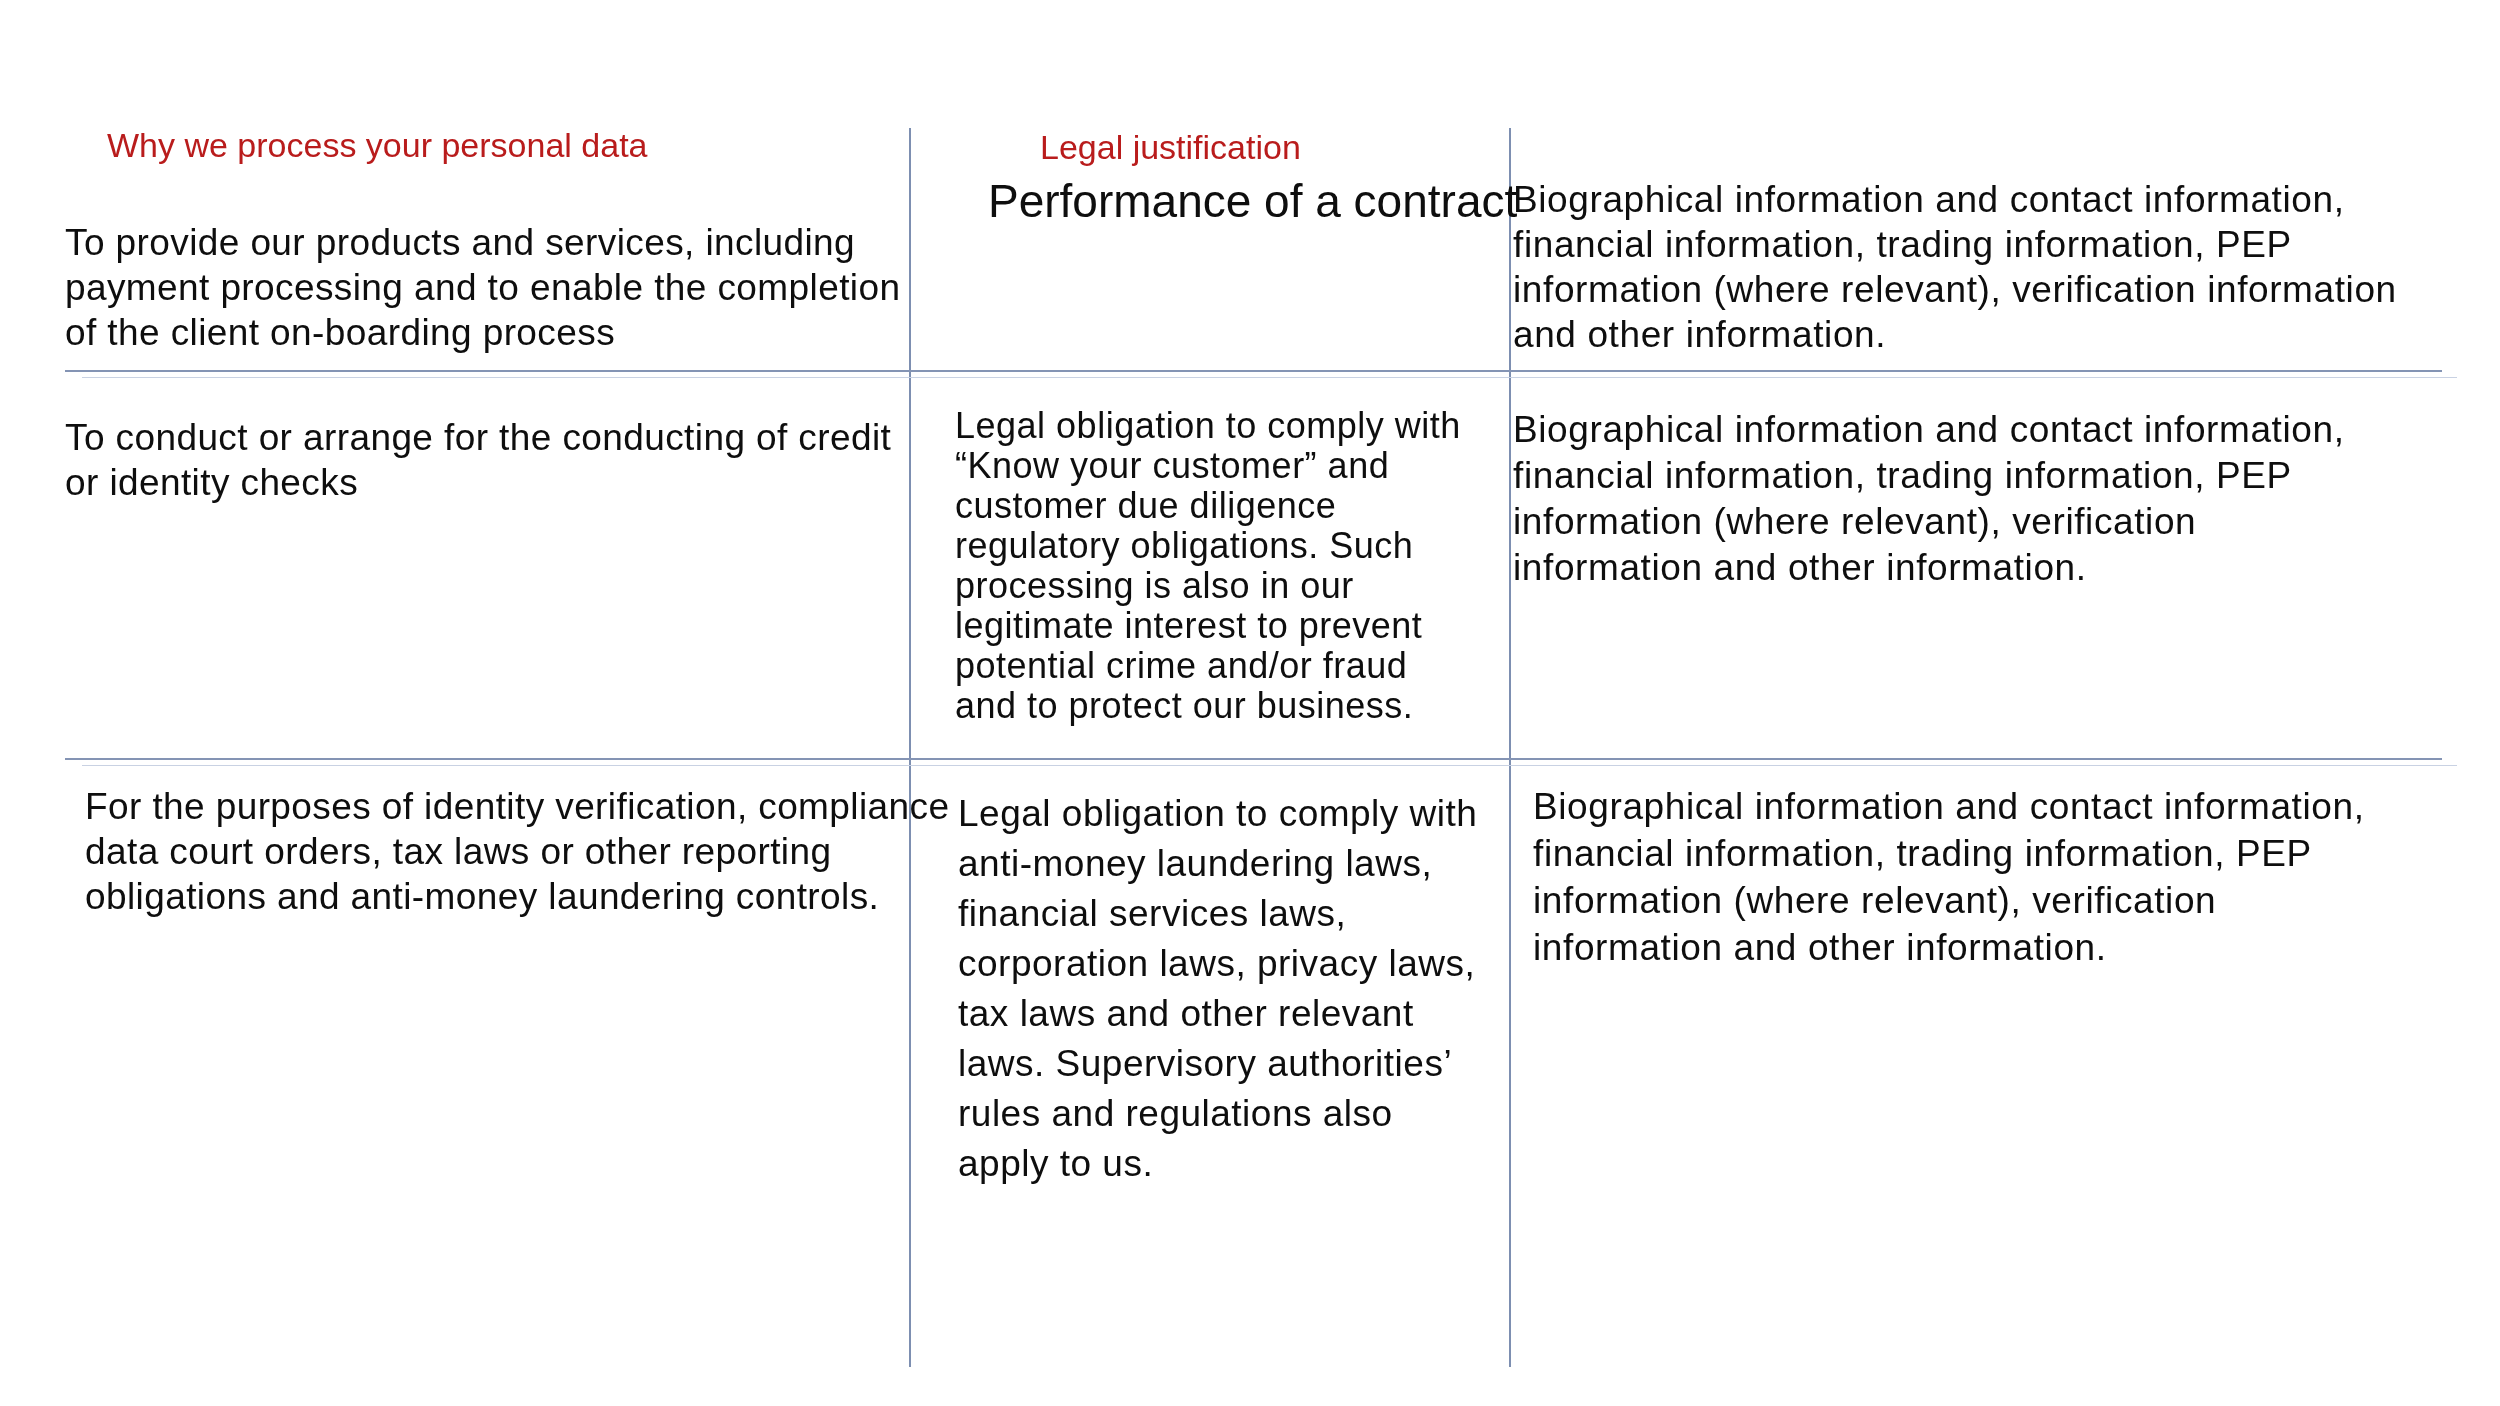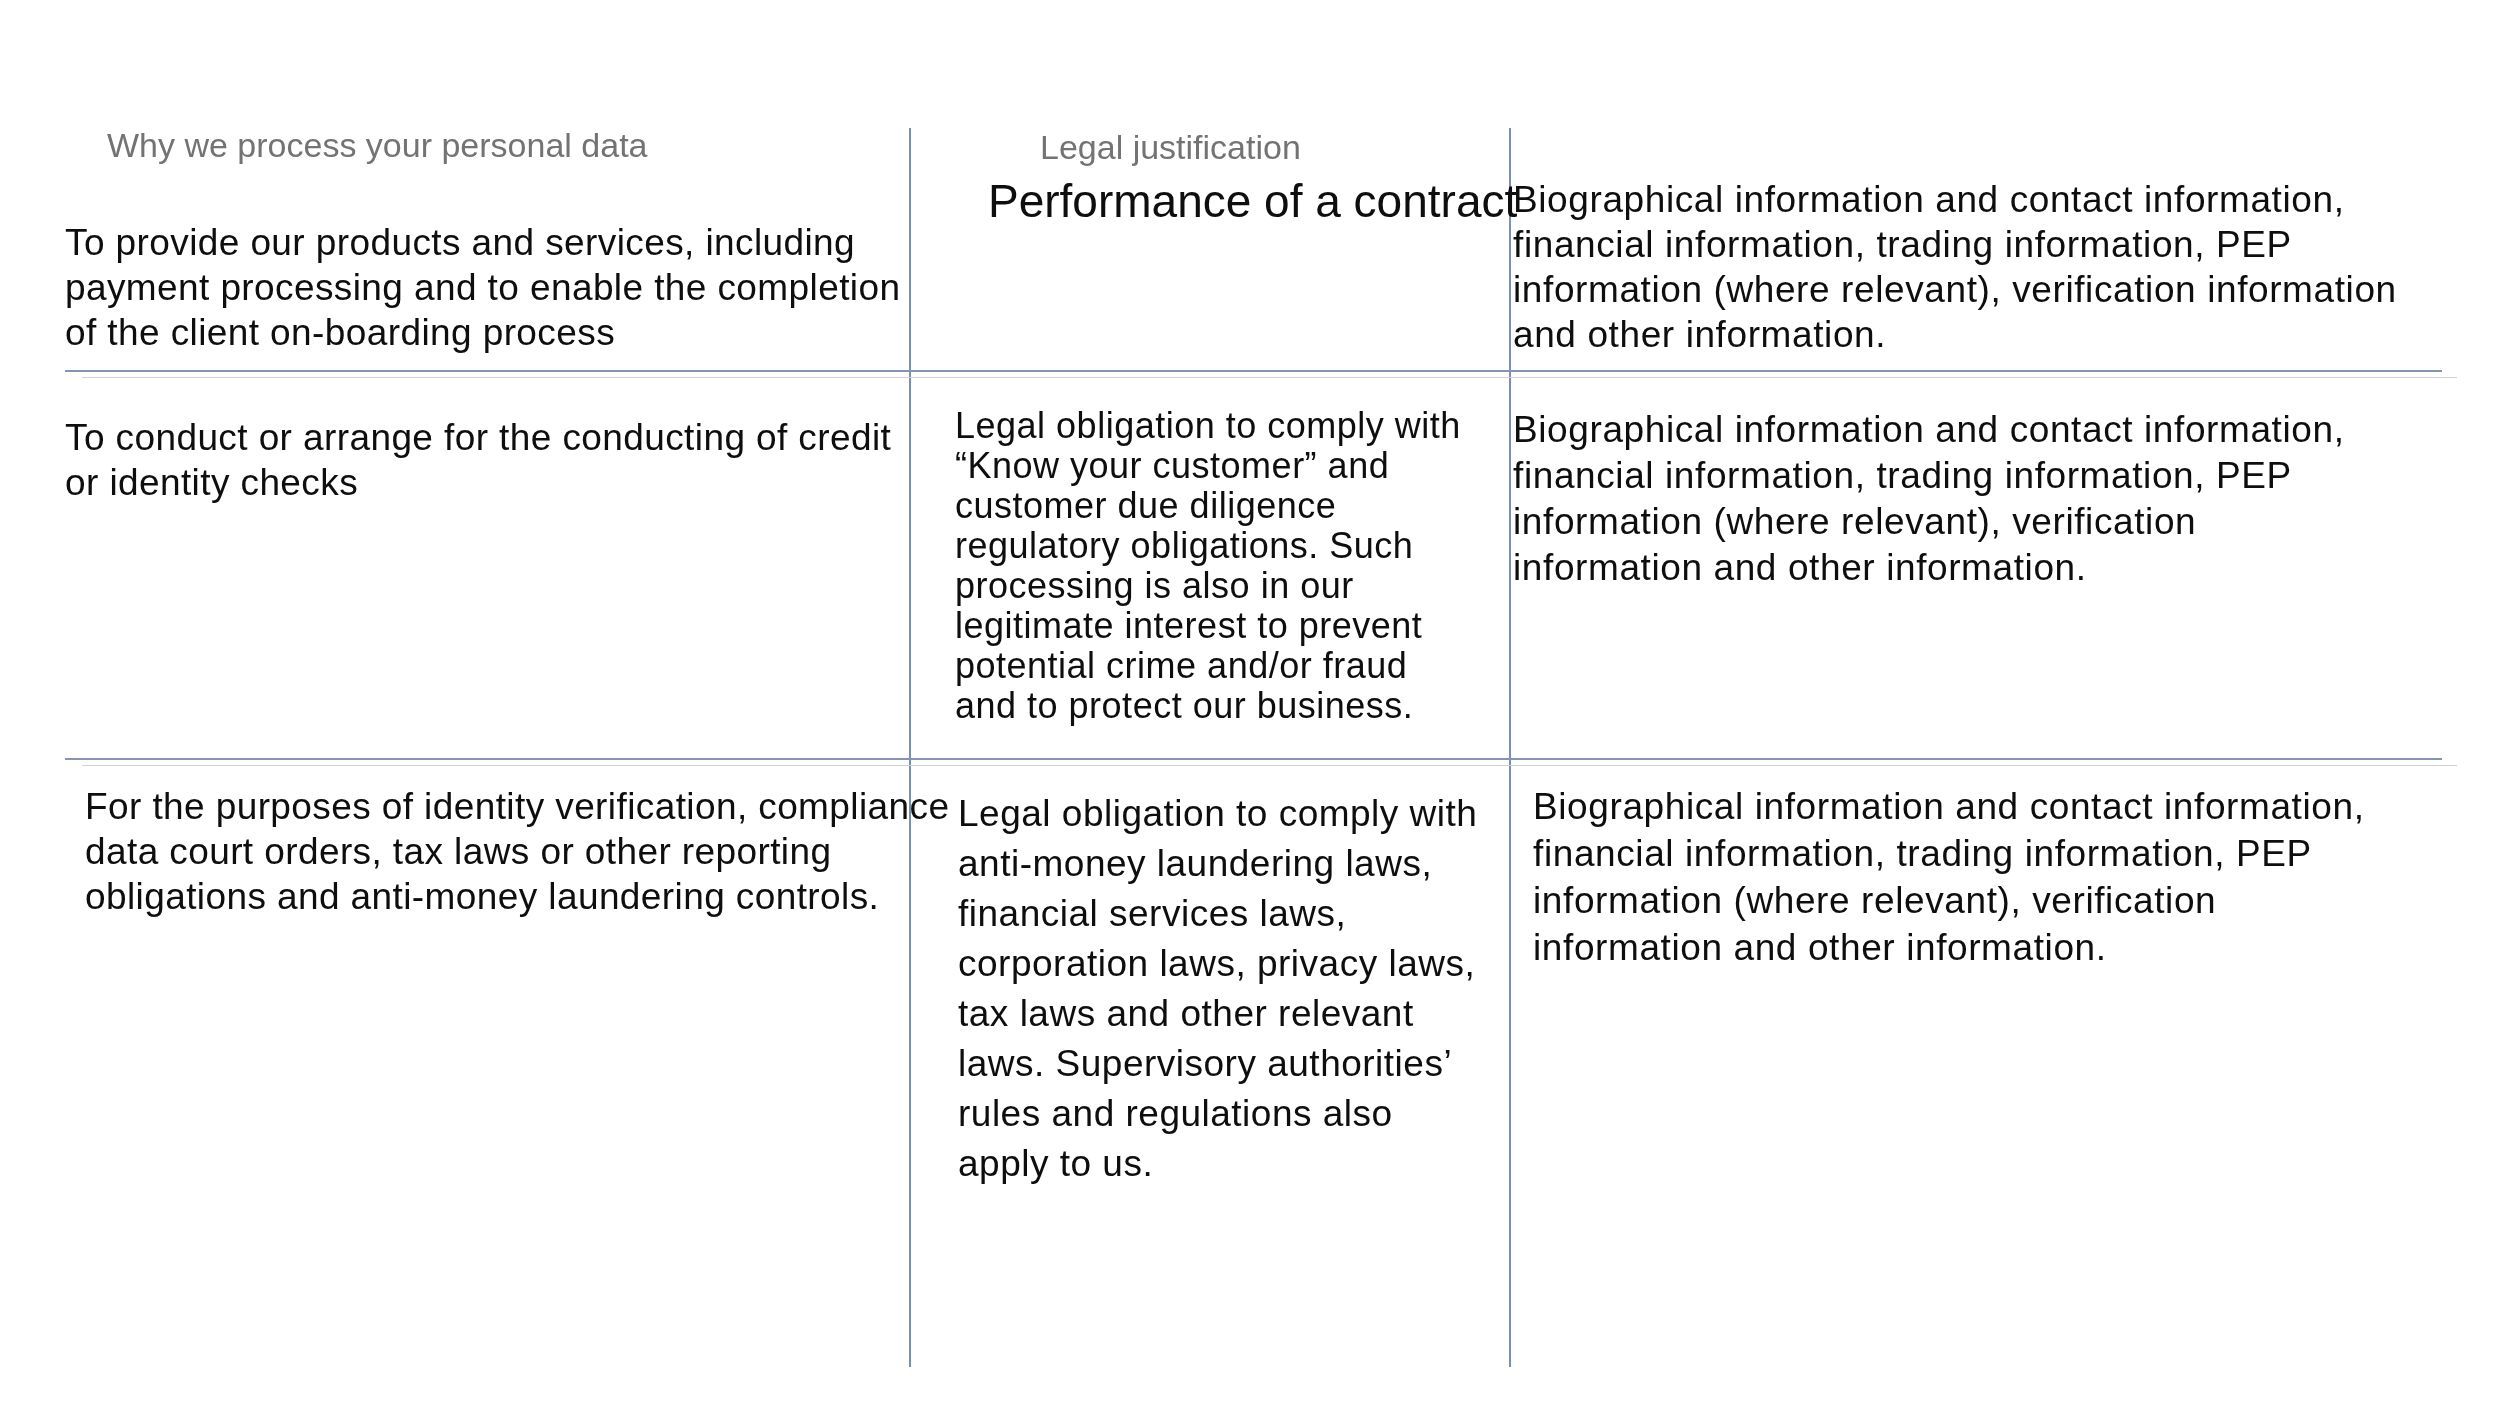--- a/index.html
+++ b/index.html
@@ -43,21 +43,21 @@
     background: #c9d2e3;
   }
   .h1b { top: 377px; }
   .h2b { top: 765px; }
   
   .hdr {
     position: absolute;
     font-size: 34px;
     line-height: 42px;
     white-space: pre;
-    color: #737373;
+    color: #b91c1c;
   }
   .hdr.c1 { left: 107px; top: 124px; }
   .hdr.c2 { left: 1040px; top: 126px; }
   .hdr.c3 { left: 1873px; top: 124px; }
   .cell {
     position: absolute;
     font-size: 37px;
     white-space: pre;
     color: #0e0e0e;
   }

